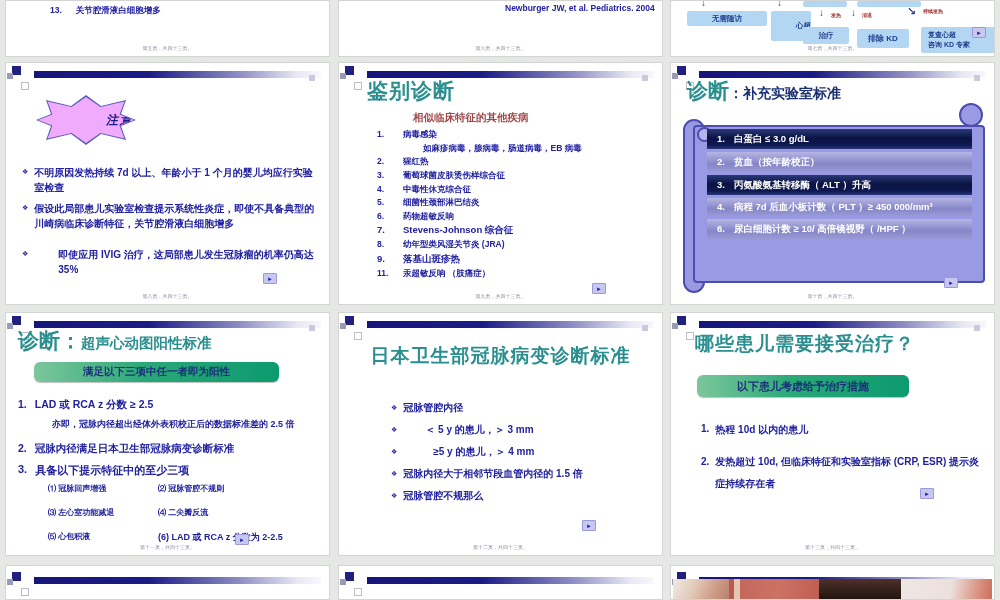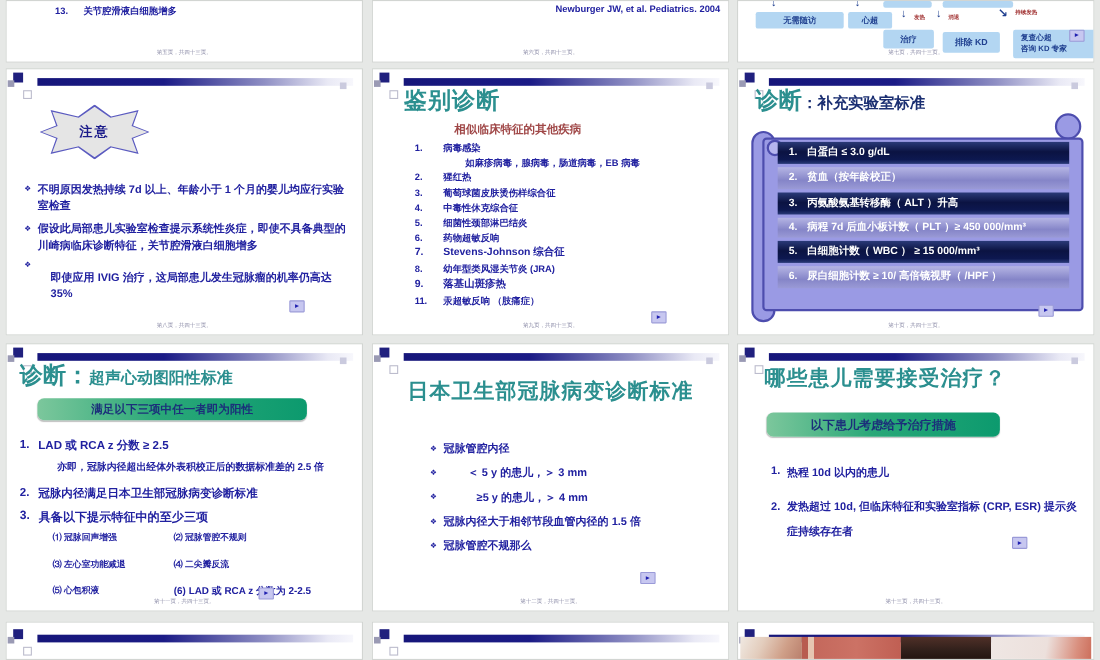--- a/index.html
+++ b/index.html
@@ -37,21 +37,21 @@
   .t-teal{color:#2b8f8f;font-weight:bold;}
   .navy{color:#2121a0;font-weight:bold;}
   .bullet-row{position:absolute;display:flex;}
   .bullet-glyph{font-size:7px;color:#2121a0;margin:3px 6px 0 0;flex:0 0 auto;}
   
   .star-outer{position:absolute;left:30px;top:32px;width:100px;height:50px;
     clip-path:polygon(0% 50%,15% 38%,10% 10%,35% 22%,50% 0%,65% 22%,90% 10%,85% 38%,100% 50%,85% 62%,90% 90%,65% 78%,50% 100%,35% 78%,10% 90%,15% 62%);
     background:#5b5bc0;}
   .star-inner{position:absolute;left:2px;top:2px;right:2px;bottom:2px;
     clip-path:polygon(0% 50%,15% 38%,10% 10%,35% 22%,50% 0%,65% 22%,90% 10%,85% 38%,100% 50%,85% 62%,90% 90%,65% 78%,50% 100%,35% 78%,10% 90%,15% 62%);
-    background:#e5e5e5;display:flex;align-items:center;justify-content:center;}
+    background:#f0abfc;display:flex;align-items:center;justify-content:flex-end;font-style:italic;}
   .star-inner span{font-size:12px;color:#1b1b8a;font-weight:bold;letter-spacing:2px;}
   
   .ddx-list{position:absolute;left:38px;top:66px;right:10px;}
   .ddx-row{display:flex;font-size:8.5px;line-height:1.25;margin-bottom:3px;}
   .ddx-row .num{flex:0 0 26px;}
   .ddx-sub{font-size:8.5px;line-height:1.25;margin:0 0 3px 46px;}
   
   .scroll-roll{position:absolute;left:12px;top:56px;width:22px;height:174px;
     background:#9a9ae4;border:2px solid #4d4dae;border-radius:11px;box-sizing:border-box;}
   .scroll-panel{position:absolute;left:22px;top:62px;width:292px;height:158px;
@@ -107,21 +107,21 @@
   <div class="farrow" style="left:106px;top:-4px;font-size:10px;"><span>↓</span></div>
   <div class="farrow" style="left:148px;top:6px;font-size:10px;"><span>↓</span></div>
   <div class="farrow" style="left:180px;top:6px;font-size:10px;"><span>↓</span></div>
   <div class="farrow" style="left:236px;top:4px;font-size:11px;"><span>↘</span></div>
   <div class="flabel" style="left:160px;top:11px;">发热</div>
   <div class="flabel" style="left:191px;top:11px;">消退</div>
   <div class="flabel" style="left:252px;top:7px;">持续发热</div>
   <div class="fbox" style="left:16px;top:10px;width:80px;height:15px;font-size:7.5px;">
     <span>无需随访</span>
     </div>
-  <div class="fbox" style="left:100px;top:10px;width:40px;height:15px;font-size:7.5px;">
+  <div class="fbox" style="left:100px;top:10px;width:40px;height:30px;font-size:7.5px;justify-content:flex-end;">
     <span>心超</span>
     </div>
   <div class="fbox" style="left:132px;top:26px;width:46px;height:17px;font-size:7.5px;">
     <span>治疗</span>
     </div>
   <div class="fbox" style="left:186px;top:28px;width:52px;height:19px;font-size:8px;">
     <span>排除 KD</span>
     </div>
   <div class="fbox" style="left:250px;top:26px;width:76px;height:26px;font-size:7px;flex-direction:column;align-items:flex-start;padding-left:7px;box-sizing:border-box;line-height:1.45;">
     <span>复查心超</span>
@@ -147,21 +147,21 @@
       </div>
   </div>
   <div class="bullet-row" style="left:16px;top:102px;width:298px;">
     <span class="bullet-glyph">❖</span>
     <span class="navy" style="font-size:10px;line-height:1.5;">不明原因发热持续 7d 以上、年龄小于 1  个月的婴儿均应行实验室检查</span>
   </div>
   <div class="bullet-row" style="left:16px;top:138px;width:302px;">
     <span class="bullet-glyph">❖</span>
     <span class="navy" style="font-size:10px;line-height:1.5;">假设此局部患儿实验室检查提示系统性炎症，即使不具备典型的川崎病临床诊断特征，关节腔滑液白细胞增多</span>
   </div>
-  <div class="bullet-row" style="left:16px;top:171px;width:302px;flex-direction:column;">
+  <div class="bullet-row" style="left:16px;top:184px;width:302px;">
     <span class="bullet-glyph">❖</span>
     <span class="navy" style="font-size:10px;line-height:1.5;padding-left:24px;">即使应用 IVIG 治疗，这局部患儿发生冠脉瘤的机率仍高达 35%</span>
   </div>
   <div class="nav-icon" style="right:52px;bottom:20px;">
       <span>►</span>
     </div>
   <div class="sfooter">第八页，共四十三页。</div>
 </div>
 
 <div class="slide" style="left:338px;top:62px;width:325px;height:243px;">
@@ -236,21 +236,20 @@
   </div>
   <div class="scroll-curl"></div>
   <div class="scroll-roll"></div>
   <div class="scroll-panel"></div>
   <div class="scroll-curl2"></div>
   <div class="lab-rows">
     <div class="lab-row lab-dark lh1"><span class="ln">1.</span><span>白蛋白 ≤ 3.0 g/dL</span></div>
     <div class="lab-row lab-light lh1"><span class="ln">2.</span><span>贫血（按年龄校正）</span></div>
     <div class="lab-row lab-dark lh1"><span class="ln">3.</span><span>丙氨酸氨基转移酶（ ALT ）升高</span></div>
     <div class="lab-row lab-light lh2"><span class="ln">4.</span><span>病程 7d 后血小板计数（ PLT ）≥ 450 000/mm³</span></div>
-    <div class="lab-row lab-dark lh1"><span class="ln">5.</span><span>白细胞计数（ WBC ）  ≥ 15 000/mm³</span></div>
     <div class="lab-row lab-light lh1"><span class="ln">6.</span><span>尿白细胞计数 ≥ 10/ 高倍镜视野（ /HPF ）</span></div>
   </div>
   <div class="nav-icon" style="right:36px;bottom:16px;">
       <span>►</span>
     </div>
   <div class="sfooter">第十页，共四十三页。</div>
 </div>
 
 <div class="slide" style="left:5px;top:312px;width:325px;height:244px;">
   <div class="deco">

